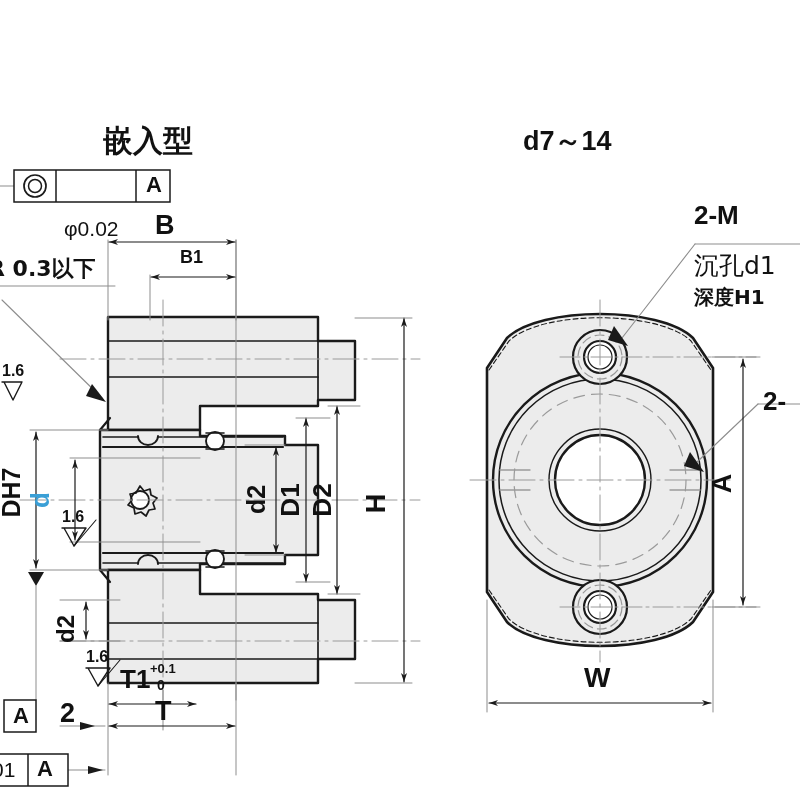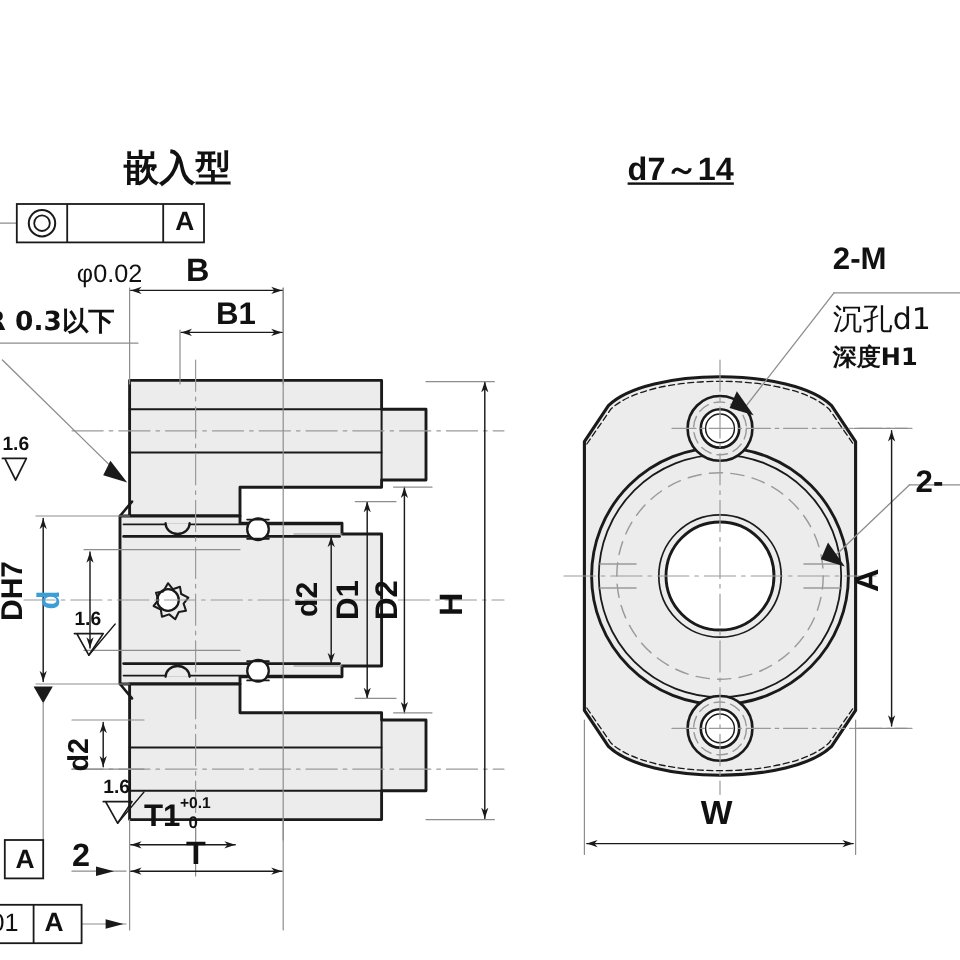--- a/index.html
+++ b/index.html
@@ -265,39 +265,39 @@
       <line x1="28" y1="754" x2="28" y2="786" stroke-width="1.5"></line>
     </g>
 
     <g stroke="#1a1a1a" fill="none">
       <rect x="4" y="700" width="32" height="32" stroke-width="1.5" fill="#fff"></rect>
     </g>
   </svg>
 
   <div class="lbl" style="left:103px;top:126px;font-size:30px;font-weight:700;
        font-family:'DejaVu Sans',sans-serif;">嵌入型</div>
-  <div class="lbl" style="left:523px;top:128px;font-size:27px;font-weight:700;text-decoration:underline;">d7～14</div>
+  <div class="lbl" style="left:523px;top:128px;font-size:27px;font-weight:700;">d7～14</div>
 
   <div class="lbl" style="left:64px;top:175px;font-size:21px;margin-top:43px;">φ0.02</div>
   <div class="lbl" style="left:146px;top:174px;font-size:22px;font-weight:600;">A</div>
 
   <div class="lbl" style="left:-8px;top:759px;font-size:21px;">01</div>
   <div class="lbl" style="left:37px;top:758px;font-size:22px;font-weight:600;">A</div>
 
   <div class="lbl" style="left:13px;top:705px;font-size:22px;font-weight:600;">A</div>
 
   <div class="lbl" style="left:-12px;top:258px;font-size:22px;font-weight:600;
        font-family:'DejaVu Sans',sans-serif;">R 0.3以下</div>
 
   <div class="lbl" style="left:2px;top:363px;font-size:16px;font-weight:700;">1.6</div>
   <div class="lbl" style="left:62px;top:509px;font-size:16px;font-weight:700;">1.6</div>
   <div class="lbl" style="left:86px;top:649px;font-size:16px;font-weight:700;">1.6</div>
 
   <div class="lbl" style="left:155px;top:212px;font-size:27px;font-weight:600;">B</div>
-  <div class="lbl" style="left:180px;top:248px;font-size:26px;font-weight:600;">B1</div>
+  <div class="lbl" style="left:180px;top:248px;font-size:18px;font-weight:600;">B1</div>
 
   <div class="lbl rot" style="left:-14px;top:480px;font-size:25px;font-weight:600;
        transform:rotate(-90deg);">DH7</div>
 
   <div class="lbl rot blue" style="left:32px;top:487px;font-size:26px;font-weight:700;
        transform:rotate(-90deg);">d</div>
 
   <div class="lbl rot" style="left:52px;top:617px;font-size:24px;font-weight:600;
        transform:rotate(-90deg);">d2</div>
 

